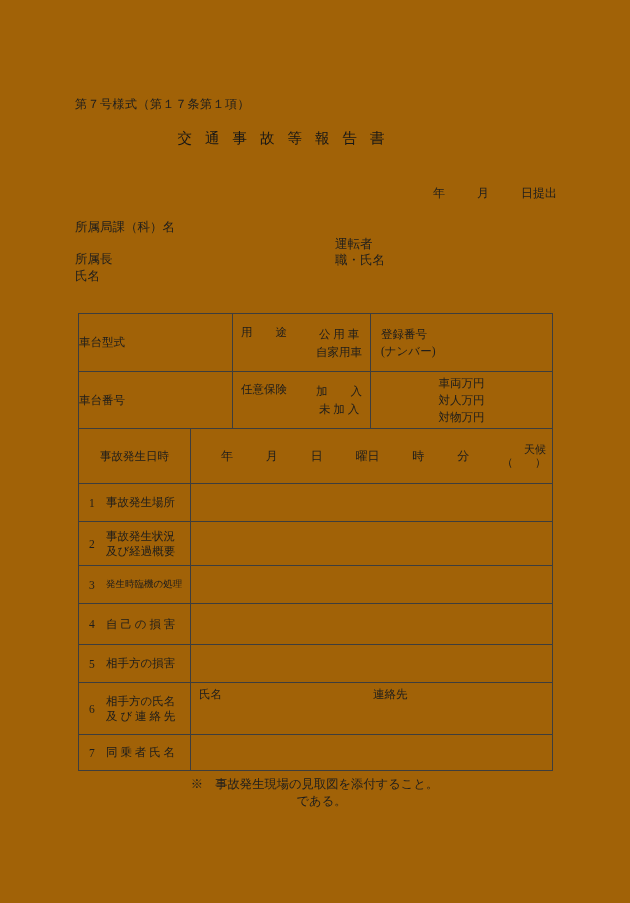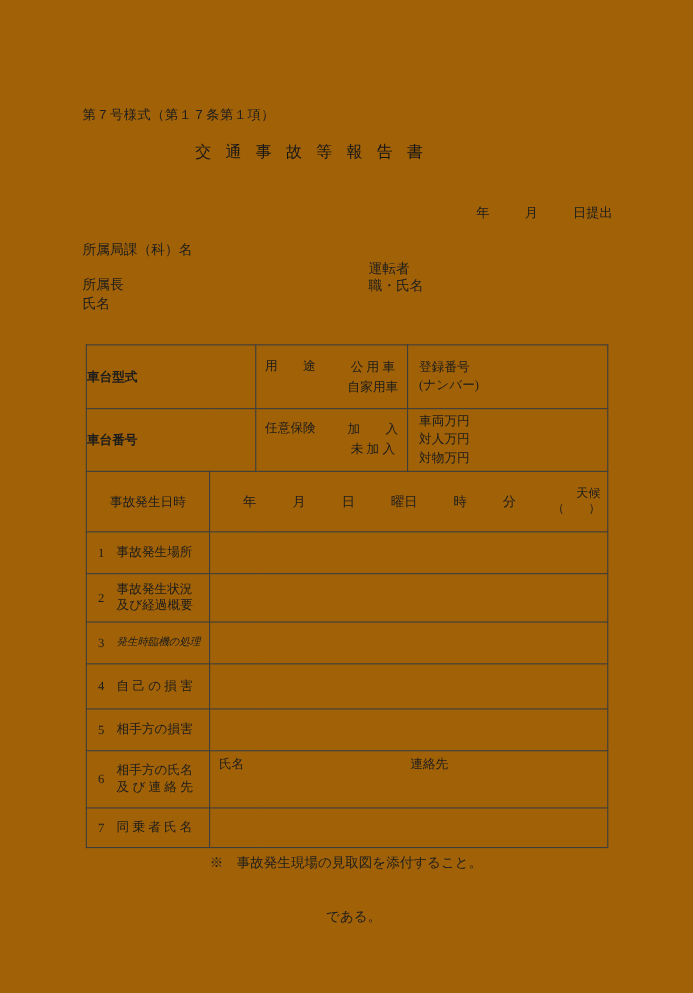--- a/index.html
+++ b/index.html
@@ -31,48 +31,48 @@
   .form-table td {
     border:1px solid #3d3d3d;
     padding:0; vertical-align:middle;
     font-size:11.5px; color:#1c1c1c;
     overflow:hidden;
   }
   tr.h58{height:58px} tr.h57{height:57px} tr.h55{height:55px}
   tr.h38{height:38px} tr.h44{height:44px} tr.h41{height:41px}
   tr.h52{height:52px} tr.h36{height:36px}
 
-  .cell-pad-left { padding-left:16px;font-weight:bold; }
+  .cell-pad-left { padding-left:16px; }
   .flexcell { display:flex; align-items:flex-start; height:100%; padding:0 8px; }
   .opt-values { margin-left:auto; text-align:center; line-height:18px; white-space:nowrap; }
   .reg-inner { padding-left:10px; line-height:17px; }
   .cov-inner { padding:2px 10px 2px 10px; }
-  .cov-line { display:flex; justify-content:flex-start; line-height:17px; }
+  .cov-line { display:flex; justify-content:center; line-height:17px; }
 
   .dt-label-cell { text-align:center; }
   .dt-inner {
     display:flex; align-items:center; justify-content:space-between;
     height:100%; padding:0 6px 0 30px; font-size:12px;
   }
   .weather-block { font-size:11px; line-height:13px; text-align:right; }
   .weather-block .wlabel { padding-left:5px; }
 
   .numcell-inner { display:flex; align-items:center; height:100%; padding-left:10px; }
   .row-no { width:17px; flex:none; font-size:11.5px; }
   .row-label { line-height:15px; white-space:nowrap; }
-  .row-label.sm { font-size:9.5px;font-style:italic; }
+  .row-label.sm { font-size:9.5px; }
   .row-label .l2 { display:block; }
 
   .partner-cell { vertical-align:top; position:relative; }
   .partner-name { position:absolute; left:8px; top:4px; font-size:11.5px; }
   .partner-contact { position:absolute; left:182px; top:4px; font-size:11.5px; }
 
   .notes { left:62px; top:776px; width:505px; font-size:12.3px; line-height:17px; }
   .note-line { white-space:nowrap;text-align:center; }
-  .note-cont { padding-left:14px;margin-top:32px; }
+  .note-cont { padding-left:14px; }
 </style>
 </head>
 <body>
 
 <div class="page">
 
   <div class="abs form-number">第７号様式（第１７条第１項）</div>
 
   <div class="abs doc-title">交通事故等報告書</div>
 

